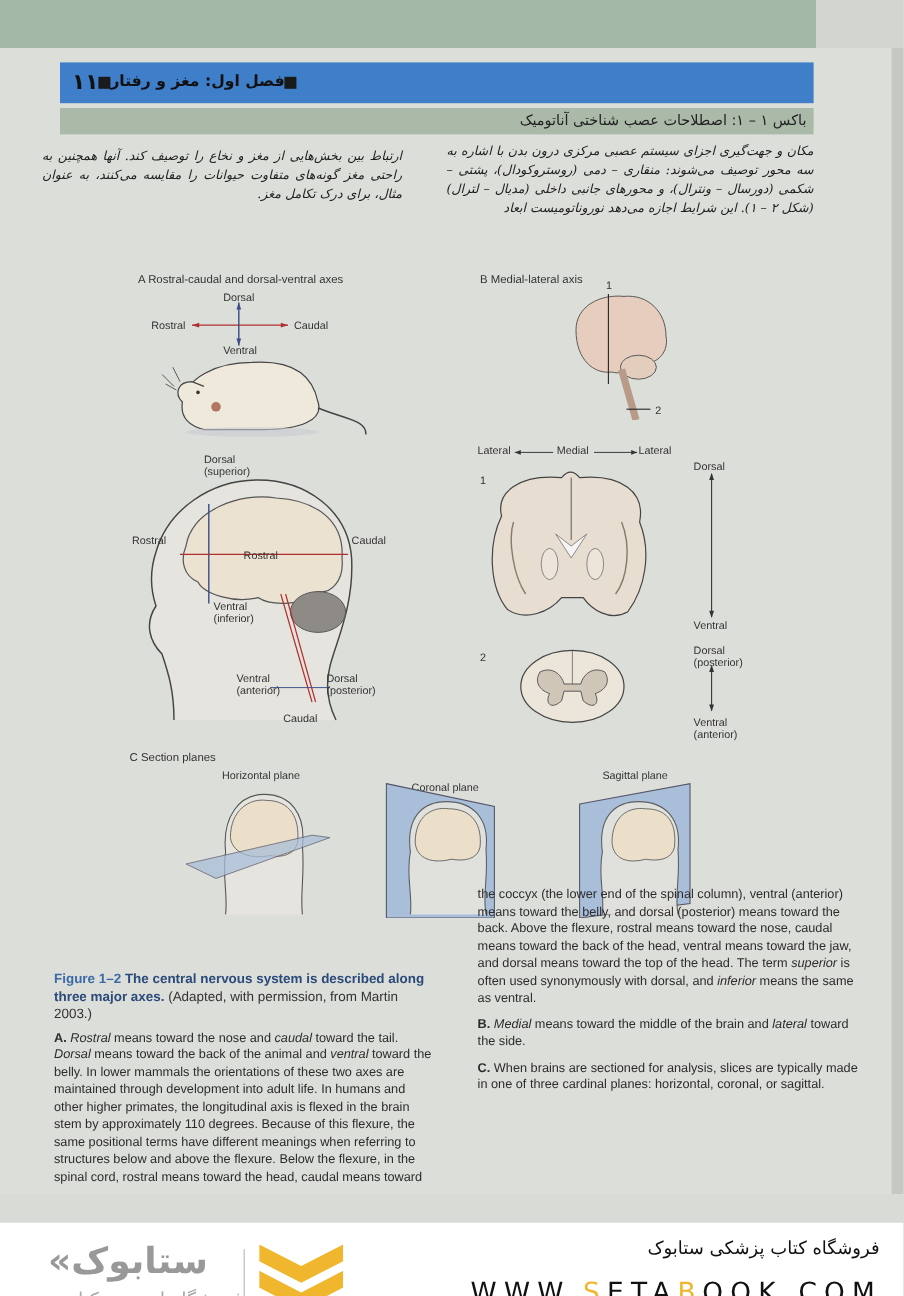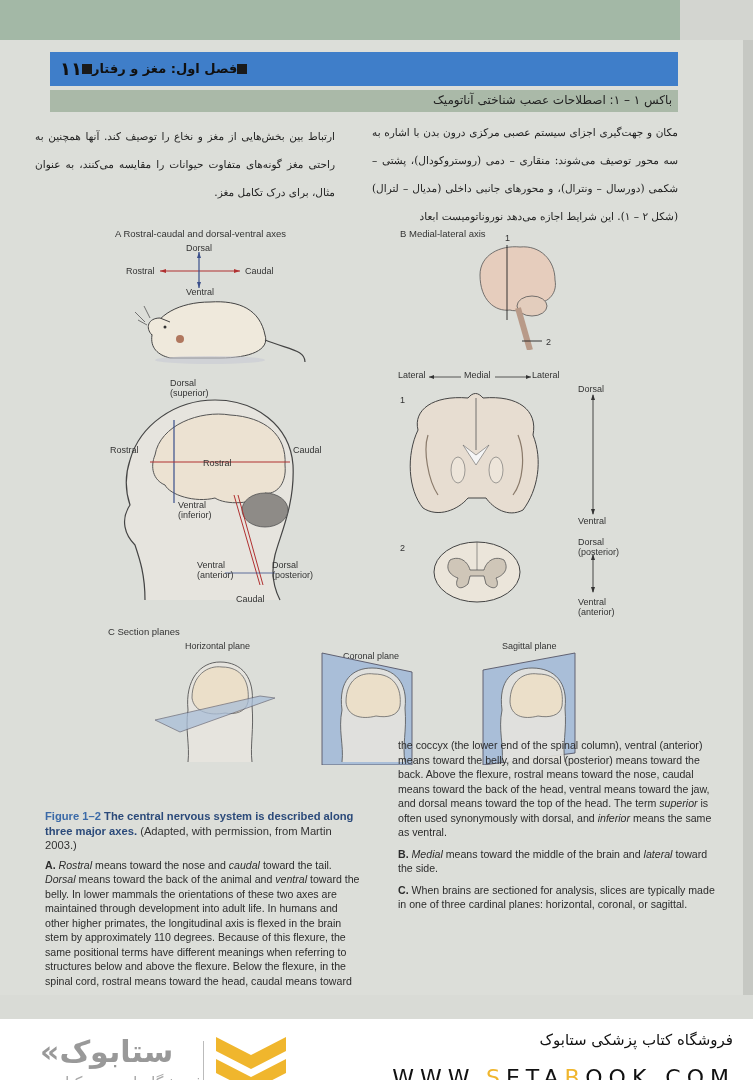--- a/index.html
+++ b/index.html
@@ -13,21 +13,21 @@
 
   .chapter-bar { position: absolute; left: 50px; top: 52px; width: 628px; height: 34px; background: #3f7ec9; display: flex; align-items: center; direction: rtl; padding-right: 0; }
   .chapter-inner { position: absolute; left: 10px; top: 6px; display: flex; align-items: center; gap: 0; direction: ltr; }
   .page-num { font-family: "DejaVu Sans", sans-serif; font-weight: bold; font-size: 18px; color: #111; }
   .sq { width: 10px; height: 10px; background: #1a1a1a; display: inline-block; }
   .chapter-title { font-size: 13px; color: #111; font-weight: bold; direction: rtl; }
 
   .box-bar { position: absolute; left: 50px; top: 90px; width: 628px; height: 22px; background: #aab9a8; }
   .box-title { position: absolute; right: 6px; top: 3px; font-size: 12px; color: #222; direction: rtl; }
 
-  .fa-text { position: absolute; direction: rtl; text-align: justify; font-family: "DejaVu Serif", serif; font-size: 10.5px; line-height: 28px; color: #1e1e1e; }
+  .fa-text { position: absolute; direction: rtl; text-align: justify; font-family: "DejaVu Serif", serif; font-size: 10.5px; line-height: 16px; color: #1e1e1e; font-style: italic; }
   .fa-right { left: 372px; top: 118px; width: 306px; }
   .fa-left { left: 35px; top: 122px; width: 300px; }
 
   .fig-label { position: absolute; font-family: "Liberation Sans", sans-serif; font-size: 9px; color: #333; }
   .fig-svg { position: absolute; }
 
   .caption { position: absolute; font-family: "Liberation Sans", sans-serif; font-size: 10.6px; line-height: 14.5px; color: #2c2c2c; }
   .cap-left { left: 45px; top: 809px; width: 318px; }
   .cap-right { left: 370px; top: 738px; width: 320px; margin-left: 28px; }
   .cap-title { color: #2b4a7a; font-weight: bold; font-size: 11.2px; }

